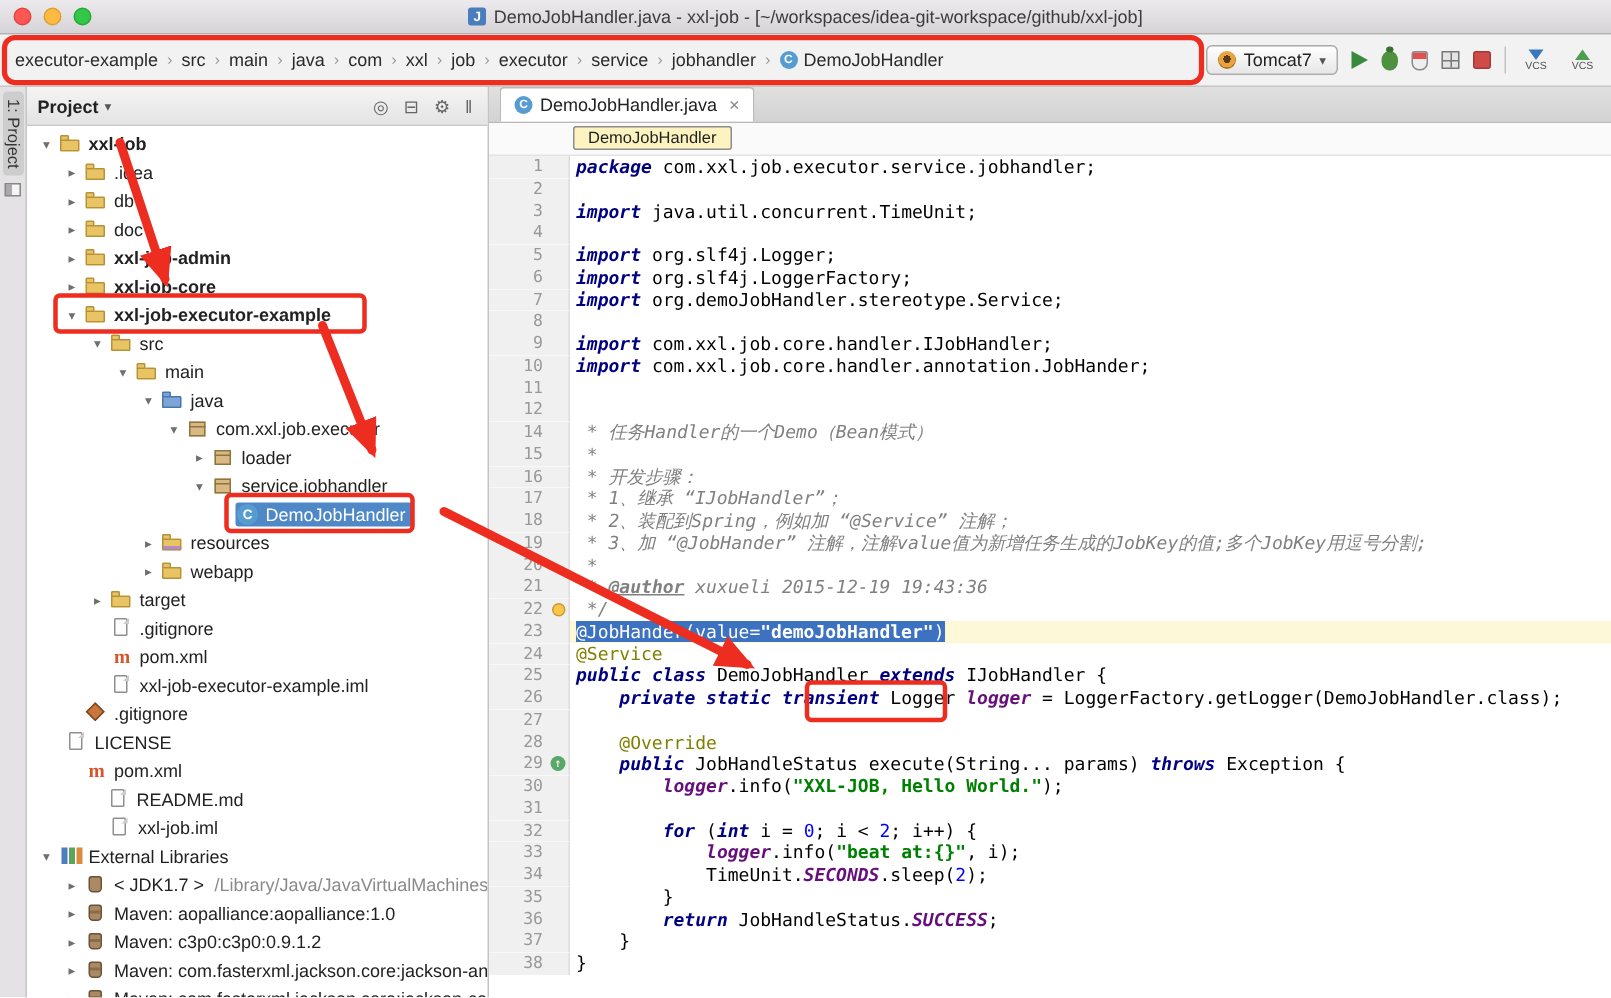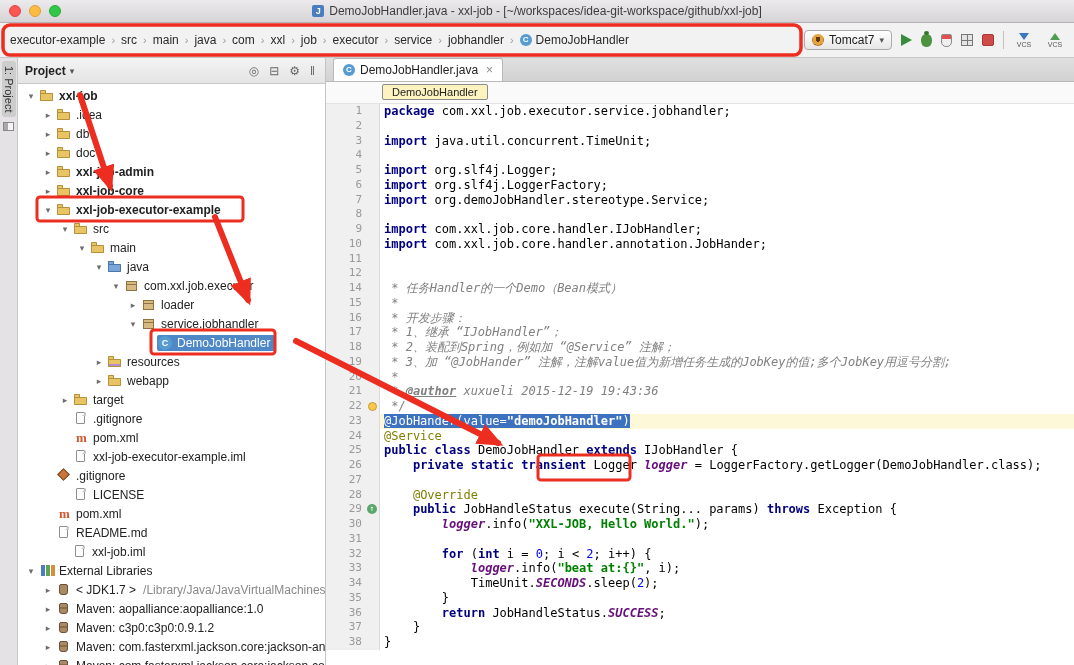--- a/index.html
+++ b/index.html
@@ -106,21 +106,21 @@
   .chip{display:inline-block;margin:2px 0 0 56px;border:1px solid #8C8C8C;background:#FCF3C0;border-radius:2px;
         font-size:11px;padding:1px 9px;color:#222;}
   .code-wrap{flex:1;overflow:hidden;font-family:"DejaVu Sans Mono",monospace;font-size:12px;background:#FFF;}
   .cl{display:flex;height:14.76px;line-height:14.76px;overflow:hidden;}
   .ln{width:40px;flex:none;text-align:right;color:#999;background:#F0F0F0;padding-right:4px;font-size:11px;box-sizing:border-box;}
   .gz{width:14px;flex:none;background:#F0F0F0;border-right:1px solid #DCDCDC;box-sizing:border-box;position:relative;}
   .lt{flex:1;padding-left:4px;white-space:pre;overflow:hidden;}
   .cur .lt{background:var(--curline);}
   .selbg{background:var(--sel);}
   .selbg span{color:#FFF !important;}
-  .tk-k{color:var(--kw);font-weight:bold;}
+  .tk-k{color:var(--kw);font-weight:bold;font-style:italic;}
   .tk-s{color:var(--str);font-weight:bold;}
   .tk-n{color:var(--num);}
   .tk-c{color:var(--cmt);font-style:italic;}
   .tk-ct{color:var(--cmt);font-style:italic;font-weight:bold;text-decoration:underline;}
   .tk-a{color:var(--ann);}
   .tk-f{color:var(--fld);font-style:italic;font-weight:bold;}
   .tk-p{color:#000;}
   .g-override{position:absolute;left:1px;top:2px;width:10px;height:10px;border-radius:50%;background:#59A869;
               color:#FFF;font-size:8px;line-height:10px;text-align:center;}
   .g-bulb{position:absolute;left:2px;top:3px;width:9px;height:9px;border-radius:50%;background:#FCC64B;border:1px solid #C89A32;box-sizing:border-box;}
@@ -372,35 +372,35 @@
               <span class="lbl">xxl-job-executor-example.iml</span>
             </span>
           </div>
           <div class="tree-row" style="padding-left: 23px;">
             <span class="arrowcol"></span>
             <span class="row-inner">
               <span class="ic ic-ignored"></span>
               <span class="lbl">.gitignore</span>
             </span>
           </div>
-          <div class="tree-row" style="padding-left: 40px;">
+          <div class="tree-row" style="padding-left: 10px;">
             <span class="arrowcol"></span>
             <span class="row-inner">
               <span class="ic ic-file"></span>
               <span class="lbl">LICENSE</span>
             </span>
           </div>
           <div class="tree-row" style="padding-left: 23px;">
             <span class="arrowcol"></span>
             <span class="row-inner">
               <span class="ic ic-maven">m</span>
               <span class="lbl">pom.xml</span>
             </span>
           </div>
-          <div class="tree-row" style="padding-left: 23px;">
+          <div class="tree-row" style="padding-left: 38px;">
             <span class="arrowcol"></span>
             <span class="row-inner">
               <span class="ic ic-file"></span>
               <span class="lbl">README.md</span>
             </span>
           </div>
           <div class="tree-row" style="padding-left: 39px;">
             <span class="arrowcol"></span>
             <span class="row-inner">
               <span class="ic ic-file"></span>

